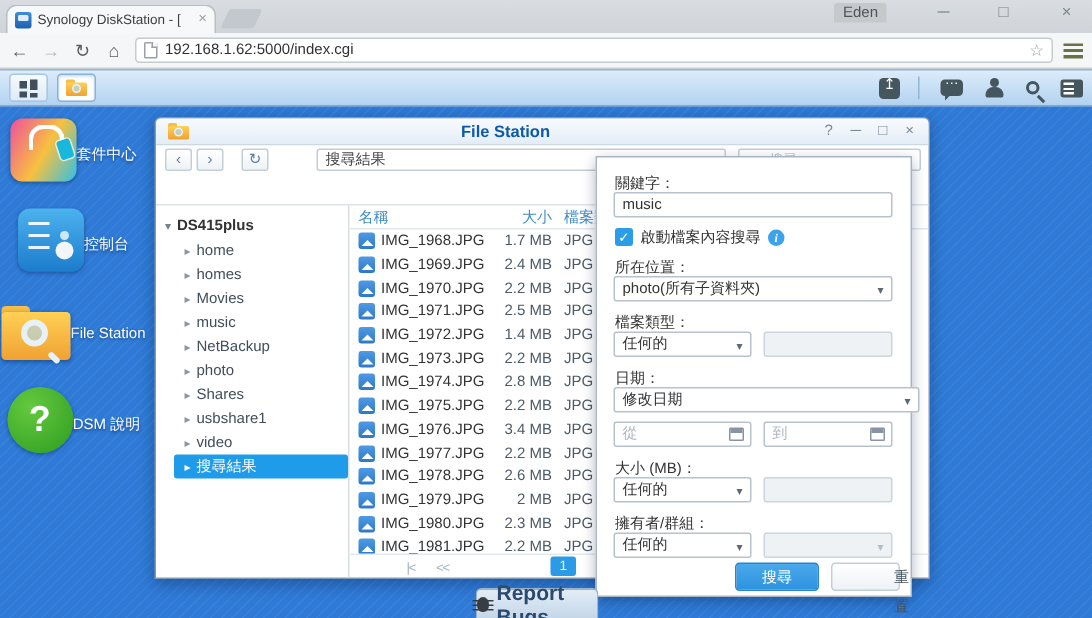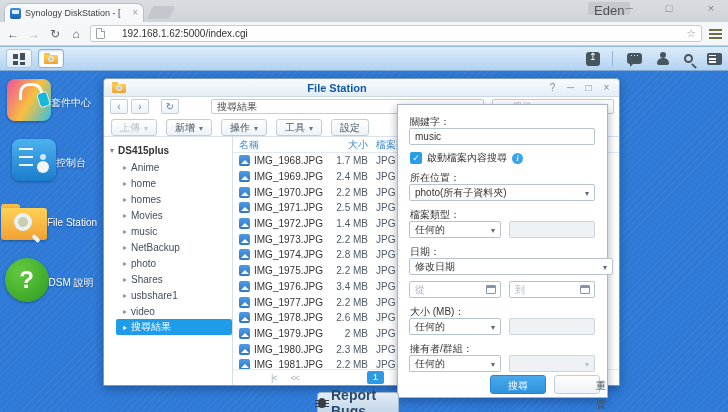--- a/index.html
+++ b/index.html
@@ -8,29 +8,29 @@
   .screen { position:relative; width:728px; height:412px; background:#d4d9de; overflow:hidden; }
 
   
   .tabstrip { position:absolute; left:0; top:0; width:728px; height:22px; background:linear-gradient(#d9dde1,#cfd4d9); }
   .tab { position:absolute; left:4px; top:3px; width:140px; height:19px; background:#f7f8f9; border:1px solid #b9bec3; border-bottom:none; border-radius:7px 7px 0 0; display:flex; align-items:center; padding:0 5px; gap:4px; }
   .favicon { width:11px; height:11px; background:linear-gradient(#3e8edc,#1b5fb2); border-radius:2px; flex:none; position:relative; }
   .favicon::after { content:""; position:absolute; left:2px; top:2px; right:2px; height:4px; background:rgba(255,255,255,.85); border-radius:1px; }
   .tab-title { flex:1; font-size:9px; color:#3c4043; white-space:nowrap; overflow:hidden; }
   .tab-close { color:#9aa0a6; font-size:10px; line-height:10px; flex:none; }
   .newtab-btn { position:absolute; left:150px; top:6px; width:22px; height:13px; background:#c2c8ce; transform:skewX(-25deg); border-radius:2px; }
-  .profile-chip { position:absolute; left:588px; top:2px; height:13px; padding:1px 6px; background:#c6c9cc; border-radius:2px 2px 0 0; font-size:13px; color:#4e5357; }
+  .profile-chip { position:absolute; left:556px; top:2px; height:13px; padding:1px 6px; background:#c6c9cc; border-radius:2px 2px 0 0; font-size:10px; color:#4e5357; }
   .win-ctl { position:absolute; top:2px; width:30px; text-align:center; color:#7d8288; font-size:11px; line-height:13px; }
   .win-ctl.min { left:614px; } .win-ctl.max { left:654px; } .win-ctl.close { left:696px; }
 
   
   .addrbar { position:absolute; left:0; top:22px; width:728px; height:24px; background:#f5f6f7; border-bottom:1px solid #c9ced2; display:flex; align-items:center; padding:0 6px; gap:7px; }
   .nav-glyph { font-size:12px; color:#5a5f64; width:14px; text-align:center; }
   .nav-glyph.dis { color:#b4b9bd; }
-  .omnibox { flex:1; height:17px; background:#fff; border:1px solid #c6cbd0; border-radius:3px; display:flex; align-items:center; padding:0 5px; gap:17px; }
+  .omnibox { flex:1; height:17px; background:#fff; border:1px solid #c6cbd0; border-radius:3px; display:flex; align-items:center; padding:0 5px; gap:5px; }
   .page-ico { width:9px; height:11px; border:1px solid #9aa0a5; border-radius:1px; position:relative; flex:none; }
   .page-ico::after { content:""; position:absolute; right:-1px; top:-1px; width:3px; height:3px; background:#f5f6f7; border-left:1px solid #9aa0a5; border-bottom:1px solid #9aa0a5; }
   .url-text { flex:1; font-size:10px; color:#303134; white-space:nowrap; overflow:hidden; }
   .star-ico { color:#9aa0a6; font-size:11px; flex:none; }
   .menu-ico { width:13px; height:10px; flex:none; background:linear-gradient(#6b7045 0 2px,transparent 2px 4px,#6b7045 4px 6px,transparent 6px 8px,#6b7045 8px 10px); }
 
   
   .taskbar { position:absolute; left:0; top:46px; width:728px; height:25px; background:linear-gradient(#dcecfa,#b3d2f0); border-top:1px solid #8fb8e2; border-bottom:1px solid #7fa9d6; display:flex; align-items:center; padding:0 6px; }
   .tb-btn { width:26px; height:19px; border:1px solid #a9c6e0; border-radius:3px; background:linear-gradient(#f6fafd,#dcebf7); display:flex; align-items:center; justify-content:center; margin-right:6px; }
   .tb-btn.active { background:#fdfeff; border-color:#86b1da; box-shadow:inset 0 1px 2px rgba(60,110,160,.25); }
@@ -244,46 +244,24 @@
         <span class="nbtn" style="left:27px;">›</span>
         <span class="nbtn" style="left:57px;">↻</span>
         <div class="pathbox">搜尋結果</div>
         <div class="searchbox">
           <span class="sb-mag"></span>
           <span class="sb-caret"></span>
           <span class="sb-ph">搜尋</span>
         </div>
       </div>
 
-      <div class="toolrow">
-        <div class="tlb dis">
-            <span>上傳</span>
-            <span class="car"></span>
-          </div>
-        <div class="tlb">
-            <span>新增</span>
-            <span class="car"></span>
-          </div>
-        <div class="tlb">
-            <span>操作</span>
-            <span class="car"></span>
-          </div>
-        <div class="tlb">
-            <span>工具</span>
-            <span class="car"></span>
-          </div>
-        <div class="tlb">
-            <span>設定</span>
-          </div>
-      </div>
 
       <div class="content">
         <div class="tree">
           <div class="troot">DS415plus</div>
-          <div class="titem">Anime</div>
           <div class="titem">home</div>
           <div class="titem">homes</div>
           <div class="titem">Movies</div>
           <div class="titem">music</div>
           <div class="titem">NetBackup</div>
           <div class="titem">photo</div>
           <div class="titem">Shares</div>
           <div class="titem">usbshare1</div>
           <div class="titem">video</div>
           <div class="titem sel">搜尋結果</div>

